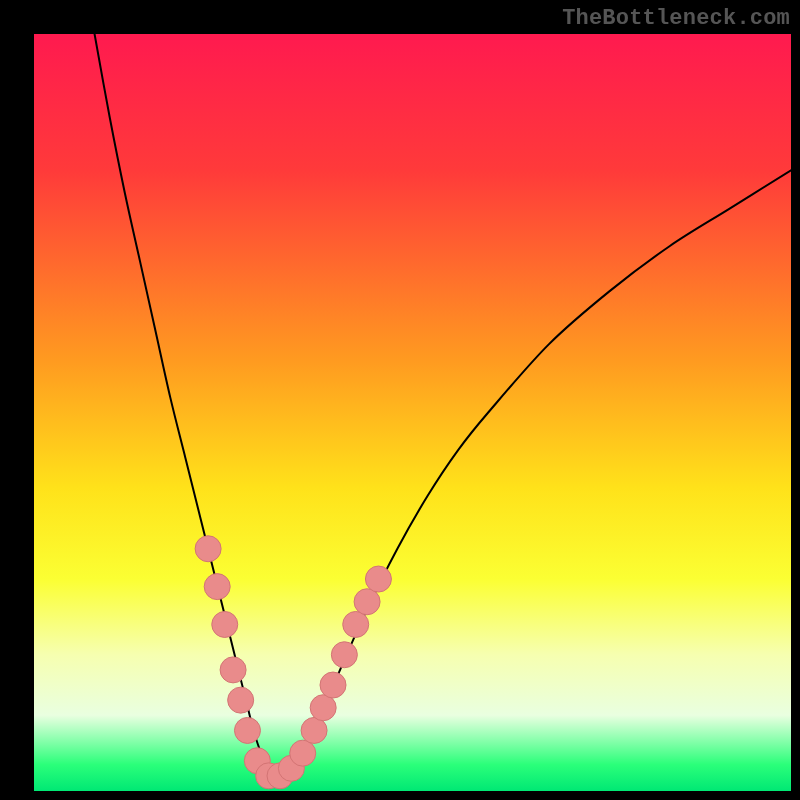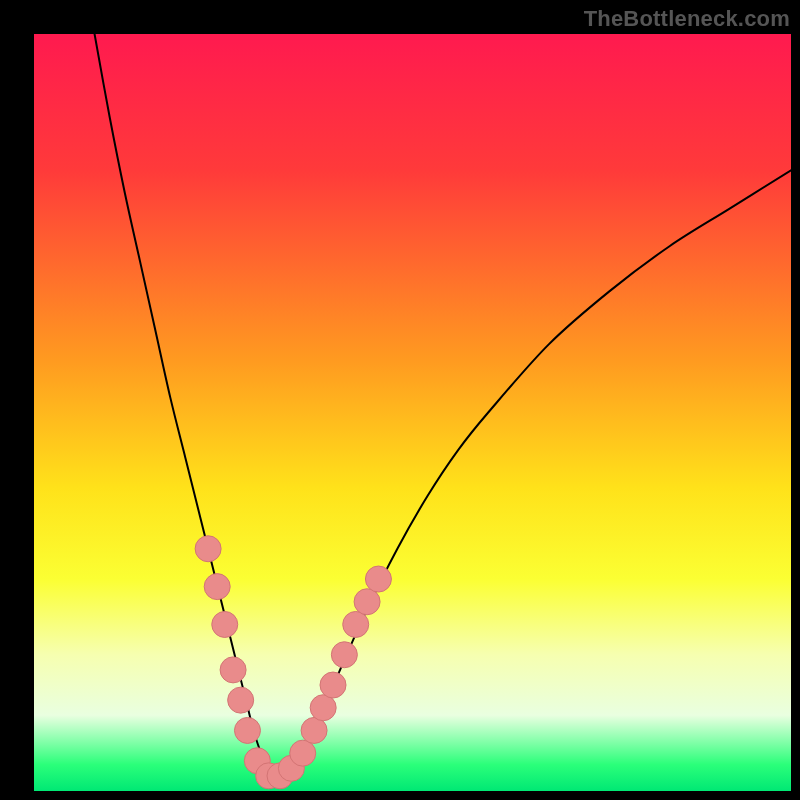--- a/index.html
+++ b/index.html
@@ -29,20 +29,21 @@
   }
   .watermark {
     position: absolute;
     top: 6px;
     right: 10px;
     font-size: 22px;
     font-weight: 600;
     color: #555;
     letter-spacing: 0.2px;
     user-select: none;
+    font-family: Liberation Mono, monospace;
   }
   svg { display: block; }
 </style>
 </head>
 <body>
 
 <div class="frame">
   <div class="plot">
     <svg id="chart-svg" width="757" height="757" viewBox="0 0 757 757">
       <defs>

